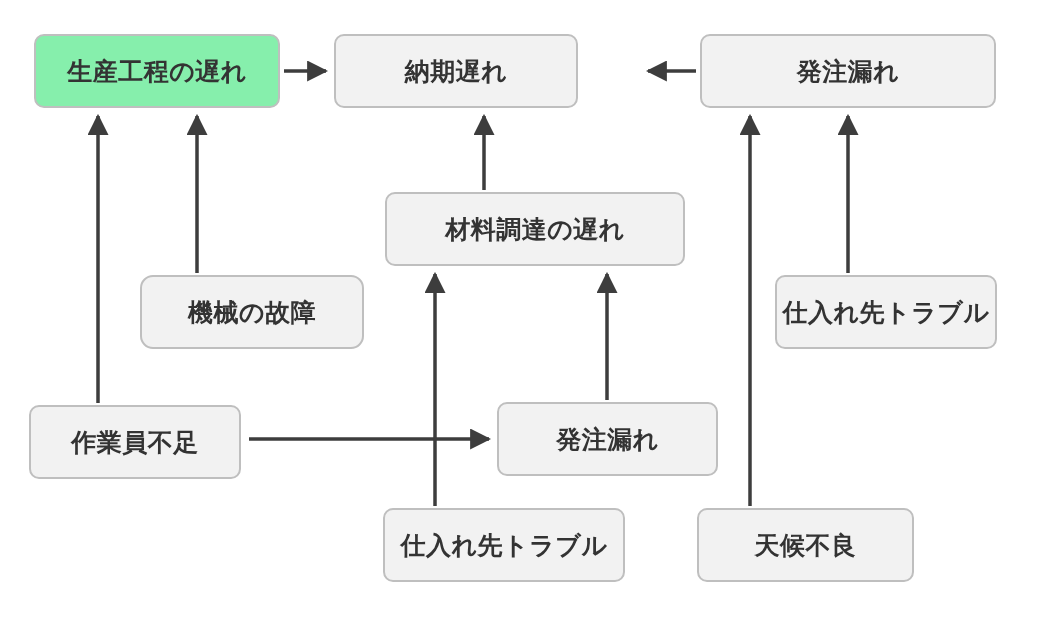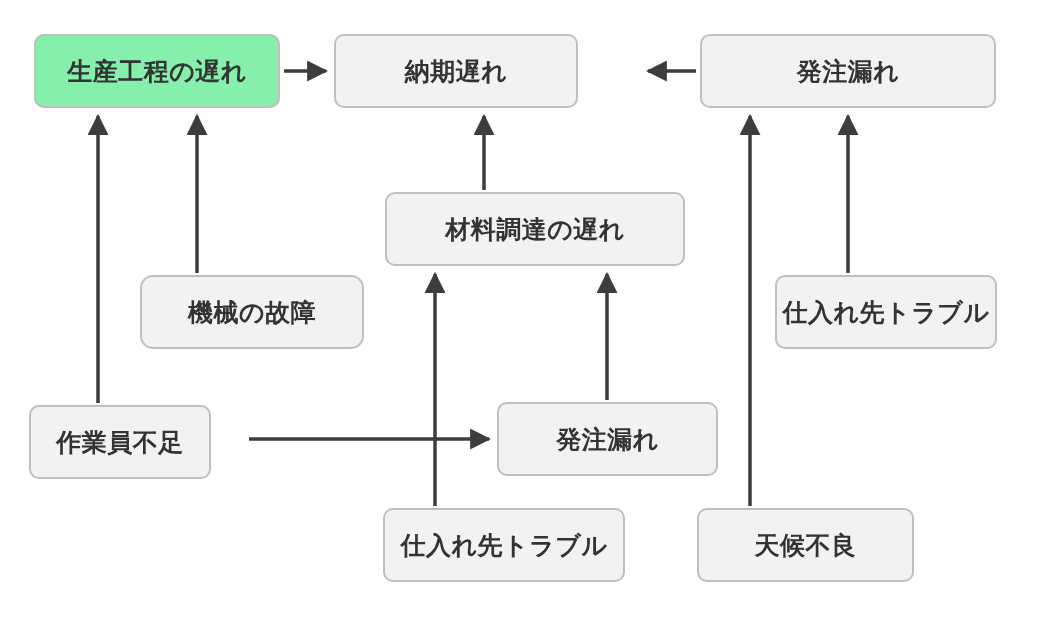--- a/index.html
+++ b/index.html
@@ -65,19 +65,19 @@
       </g>
   </svg>
 
   <div id="node-layer">
       <div class="node" style="left: 34px; top: 34px; width: 246px; height: 74px; background: #86efac; border-color: rgb(191, 191, 191); color: rgb(51, 51, 51);">生産工程の遅れ</div>
       <div class="node" style="left: 334px; top: 34px; width: 244px; height: 74px; background: rgb(242, 242, 242); border-color: rgb(191, 191, 191); color: rgb(51, 51, 51);">納期遅れ</div>
       <div class="node" style="left: 700px; top: 34px; width: 296px; height: 74px; background: rgb(242, 242, 242); border-color: rgb(191, 191, 191); color: rgb(51, 51, 51);">発注漏れ</div>
       <div class="node" style="left: 385px; top: 192px; width: 300px; height: 74px; background: rgb(242, 242, 242); border-color: rgb(191, 191, 191); color: rgb(51, 51, 51);">材料調達の遅れ</div>
       <div class="node" style="left: 140px; top: 275px; width: 224px; height: 74px; background: rgb(242, 242, 242); border-color: rgb(191, 191, 191); color: rgb(51, 51, 51); border-radius: 13px;">機械の故障</div>
       <div class="node" style="left: 775px; top: 275px; width: 222px; height: 74px; background: rgb(242, 242, 242); border-color: rgb(191, 191, 191); color: rgb(51, 51, 51);">仕入れ先トラブル</div>
-      <div class="node" style="left: 29px; top: 405px; width: 182px; height: 74px; background: rgb(242, 242, 242); border-color: rgb(191, 191, 191); color: rgb(51, 51, 51);">作業員不足</div>
+      <div class="node" style="left: 29px; top: 405px; width: 212px; height: 74px; background: rgb(242, 242, 242); border-color: rgb(191, 191, 191); color: rgb(51, 51, 51);">作業員不足</div>
       <div class="node" style="left: 497px; top: 402px; width: 221px; height: 74px; background: rgb(242, 242, 242); border-color: rgb(191, 191, 191); color: rgb(51, 51, 51);">発注漏れ</div>
       <div class="node" style="left: 383px; top: 508px; width: 242px; height: 74px; background: rgb(242, 242, 242); border-color: rgb(191, 191, 191); color: rgb(51, 51, 51);">仕入れ先トラブル</div>
       <div class="node" style="left: 697px; top: 508px; width: 217px; height: 74px; background: rgb(242, 242, 242); border-color: rgb(191, 191, 191); color: rgb(51, 51, 51);">天候不良</div>
     </div>
 
 </div>
 
 </body></html>

